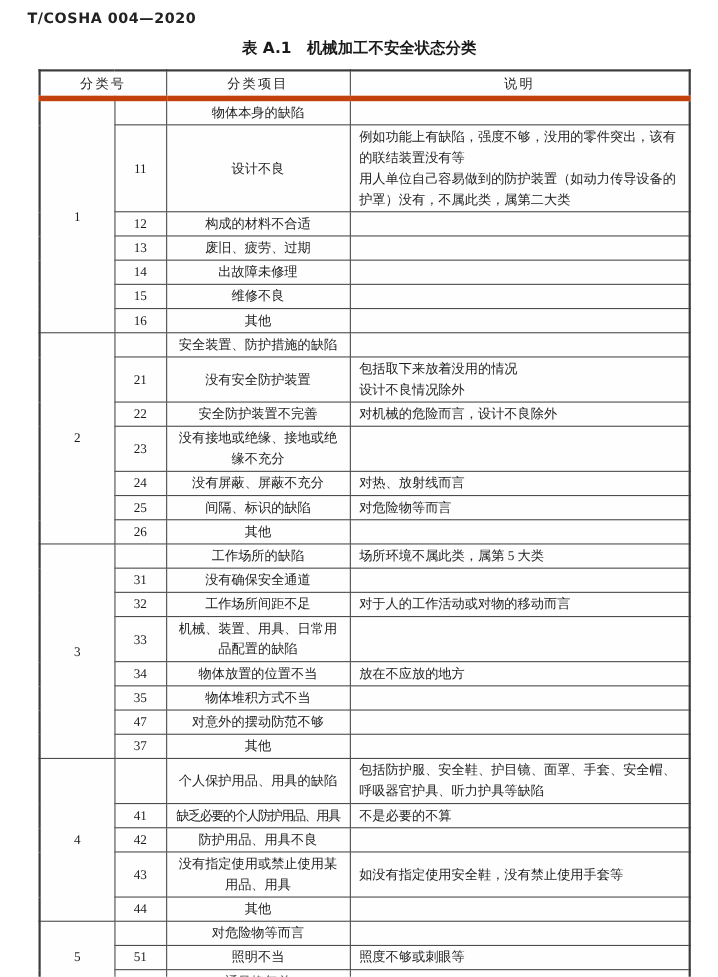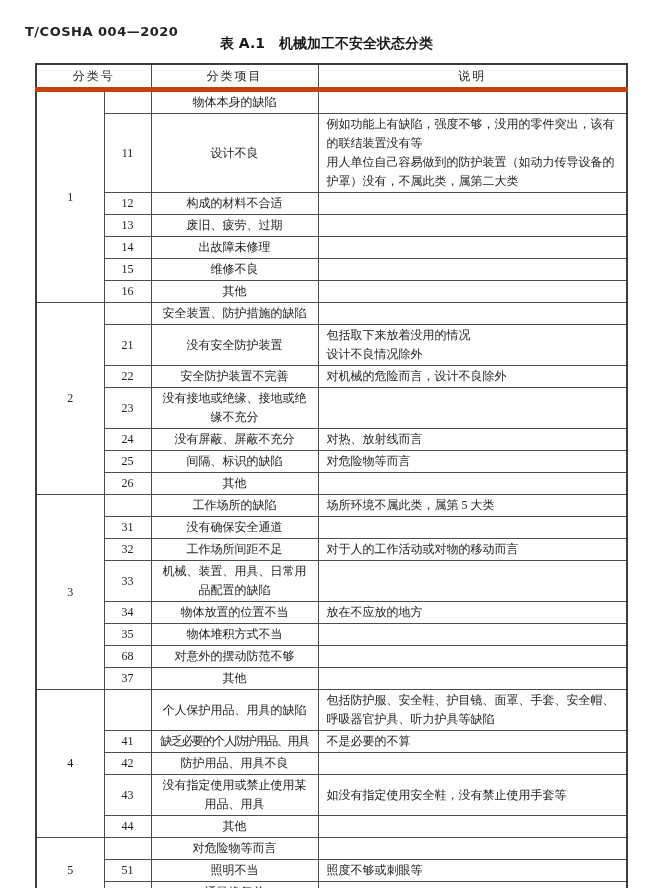--- a/index.html
+++ b/index.html
@@ -11,21 +11,21 @@
     position: relative;
     width: 653px;
     height: 888px;
     font-family: "Liberation Serif", "DejaVu Serif", serif;
     color: #1d1d1d;
     overflow: hidden;
   }
   .std-code {
     position: absolute;
     left: 25px;
-    top: 24px;
+    top: 10px;
     font-family: "DejaVu Sans", "Liberation Sans", sans-serif;
     font-weight: bold;
     font-size: 13px;
     letter-spacing: 0.5px;
     color: #222222;
   }
   .table-title {
     position: absolute;
     left: 0;
     top: 35px;
@@ -211,21 +211,21 @@
           <td class="note">
             <div>放在不应放的地方</div>
           </td>
         </tr>
         <tr data-code="35">
           <td class="code">35</td>
           <td class="item">物体堆积方式不当</td>
           <td class="note"></td>
         </tr>
         <tr data-code="36">
-          <td class="code">68</td>
+          <td class="code">47</td>
           <td class="item">对意外的摆动防范不够</td>
           <td class="note"></td>
         </tr>
         <tr data-code="37">
           <td class="code">37</td>
           <td class="item">其他</td>
           <td class="note"></td>
         </tr>
         <tr>
           <td class="sec" rowspan="5">4</td>

